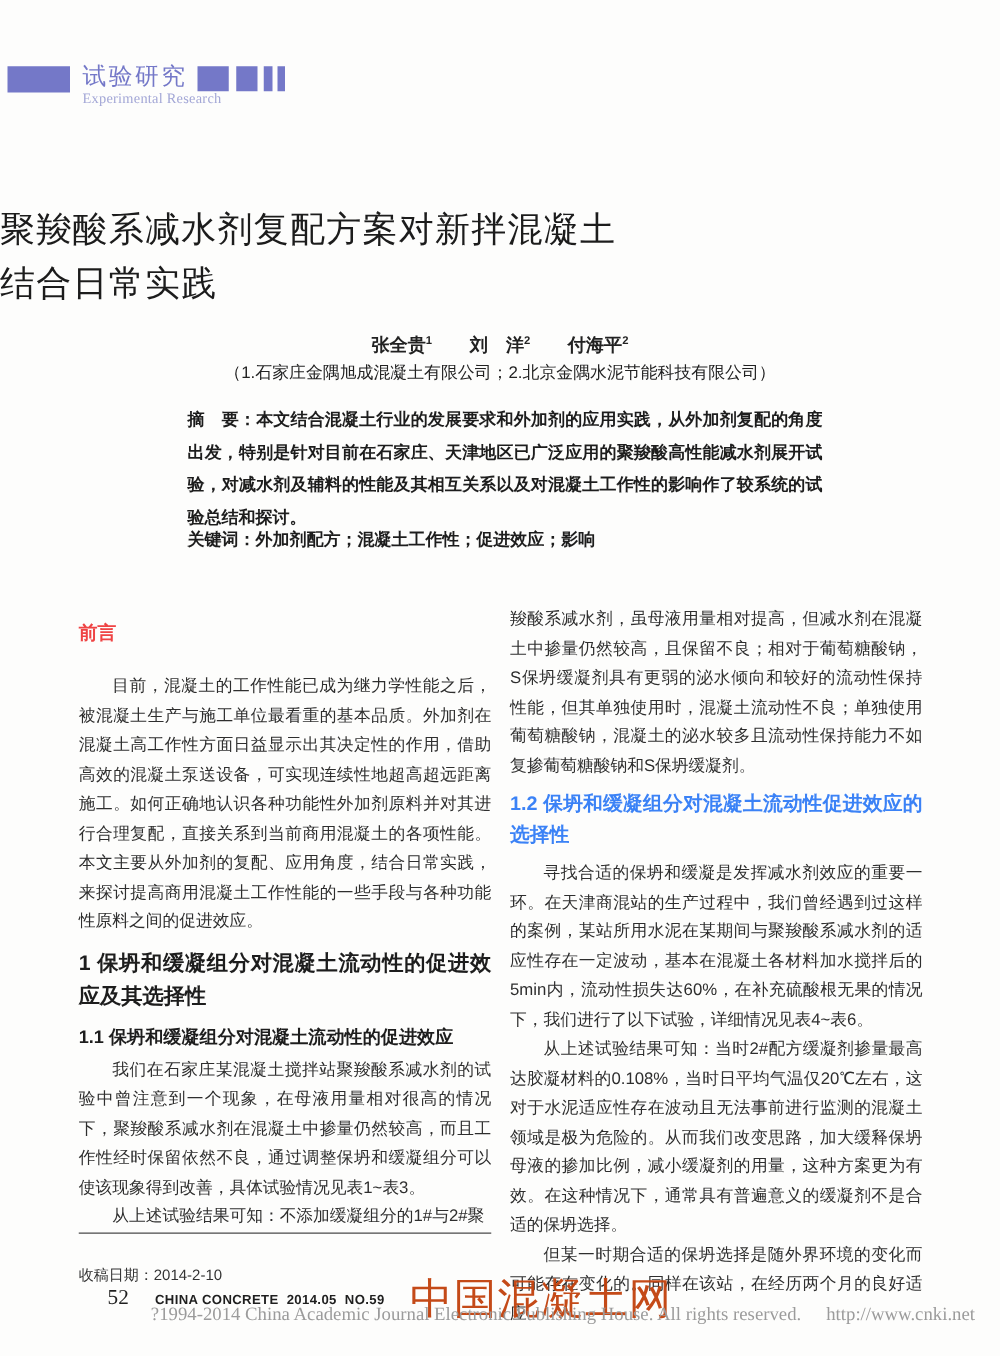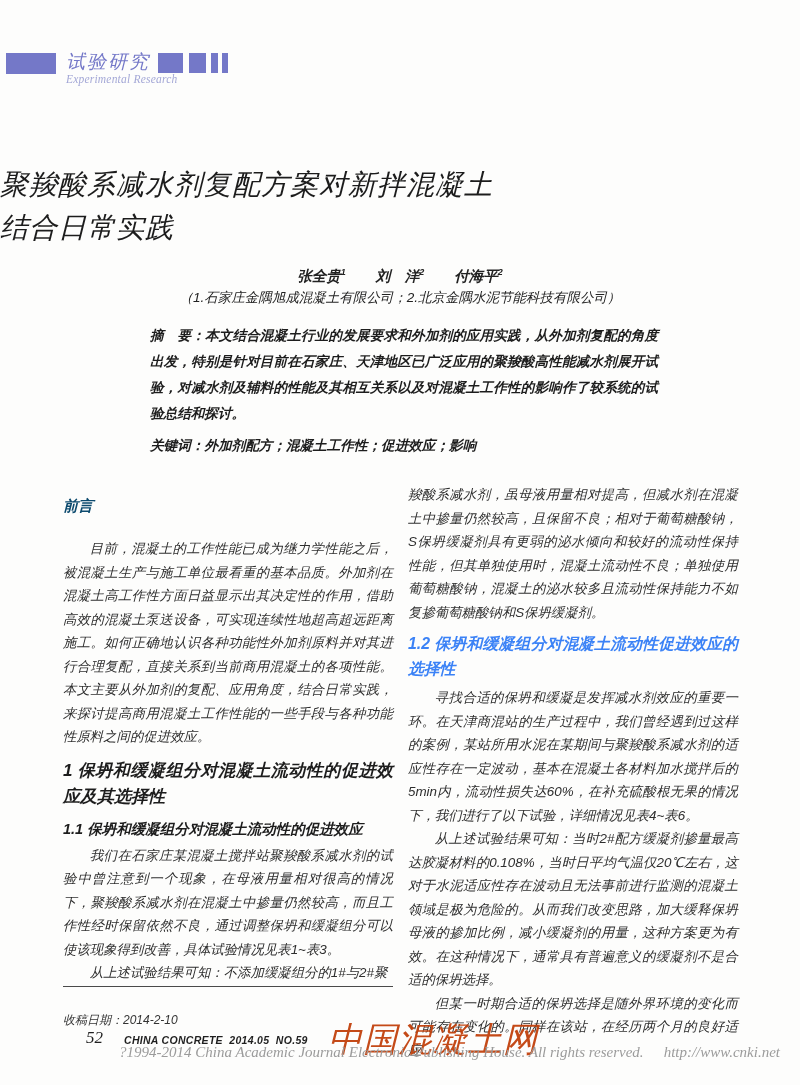--- a/index.html
+++ b/index.html
@@ -5,21 +5,20 @@
   * { margin: 0; padding: 0; box-sizing: border-box; }
   html, body { background: #e8e8e8; }
   .page {
     position: relative;
     width: 800px; height: 1085px;
     margin: 0 auto;
     background: #fdfdfc;
     overflow: hidden;
     font-family: "Liberation Sans", sans-serif;
     color: #2b2b2b;
-    font-style: italic;
   }
 
   
   .banner { position: absolute; left: 6px; top: 50px; display: flex; align-items: flex-start; }
   .banner-block { width: 50px; height: 21px; background: #7478c8; margin-top: 3px; }
   .banner-text { width: 78px; margin-left: 10px; }
   .banner-zh { font-size: 19px; line-height: 22px; letter-spacing: 2px; color: #7478c8; white-space: nowrap; margin-top: 1px; }
   .banner-en { font-size: 11.5px; line-height: 13px; color: #a3a7d6; white-space: nowrap; letter-spacing: 0.2px; font-family: "Liberation Serif", serif; }
   .deco { background: #7478c8; height: 20px; margin-top: 3px; }
   .deco-1 { width: 25px; margin-left: 14px; }
@@ -41,33 +40,33 @@
   .author sup { font-size: 9px; font-weight: 600; }
   .affiliation { position: absolute; left: 0; right: 0; top: 289px; text-align: center; font-size: 13.5px; font-weight: 500; color: #222; }
 
   
   .abstract {
     position: absolute; left: 150px; top: 323px; width: 508px;
     font-size: 13.6px; line-height: 26px;
     text-align: justify; color: #1d1d1d; font-weight: 600;
   }
   .abstract .abs-label { font-weight: 700; }
-  .keywords { position: absolute; left: 150px; top: 437px; width: 508px; font-size: 13.6px; color: #1d1d1d; font-weight: 600; }
+  .keywords { position: absolute; left: 150px; top: 423px; width: 508px; font-size: 13.6px; color: #1d1d1d; font-weight: 600; }
 
   
   .col { position: absolute; width: 330px; }
   .col-left  { left: 63px;  top: 488px; }
   .col-right { left: 408px; top: 483px; }
   .body {
     font-size: 13.4px; line-height: 23.5px;
     text-align: justify; color: #2e2e2e;
     text-justify: inter-ideograph;
   }
   .indent { text-indent: 2em; }
-  .h-preface { font-size: 15px; font-weight: 700; color: #0c4a6e; margin: 9px 0 21px 0; }
+  .h-preface { font-size: 15px; font-weight: 700; color: #ef4444; margin: 9px 0 21px 0; }
   .h-section { font-size: 17px; line-height: 26px; font-weight: 700; color: #1d1d1d; margin: 9px 0 10px 0; text-align: justify; }
   .h-sub  { font-size: 14.5px; font-weight: 700; color: #1d1d1d; margin: 0 0 5px 0; }
   .h-sub2 { font-size: 15.8px; line-height: 25px; font-weight: 700; color: #3b82f6; margin: 7px 0 5px 0; text-align: justify; }
 
   
   .received {
     position: absolute; left: 63px; top: 986px; width: 330px;
     border-top: 1px solid #4a4a4a; padding-top: 25px;
     font-size: 12px; color: #333;
   }

